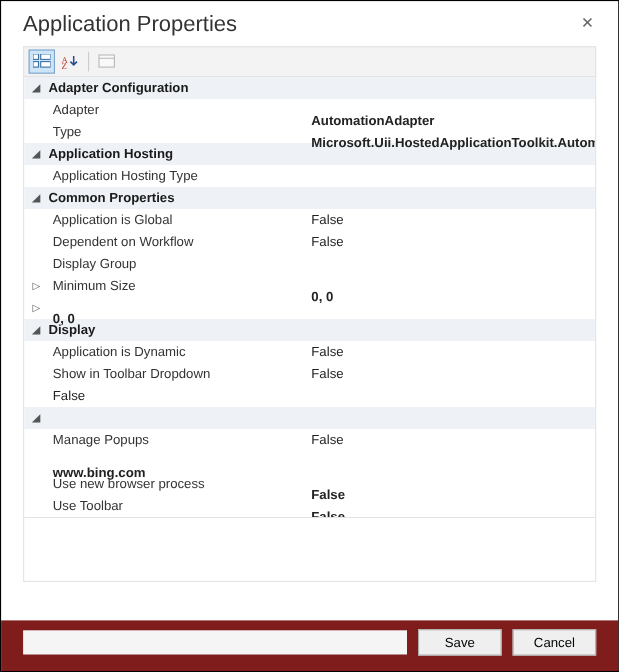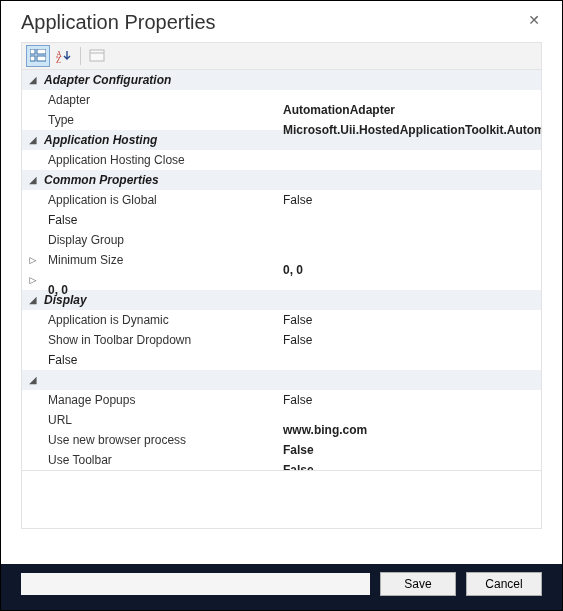--- a/index.html
+++ b/index.html
@@ -95,37 +95,37 @@
   .prop-indent {
     width: 22px;
   }
   .name-cell {
     width: 235px;
     padding-left: 4px;
     overflow: hidden;
     white-space: nowrap;
     text-overflow: ellipsis;
   }
-  .cat-row .name-cell { padding-left: 0; font-style: italic; }
+  .cat-row .name-cell { padding-left: 0; }
   .value-cell {
     flex: 1;
     padding-left: 4px;
     overflow: hidden;
     white-space: nowrap;
     color: #222;
   }
   .bold { font-weight: 700; margin-top: 20px; }
   .spacer { flex: 1; }
   .footer {
     display: flex;
     justify-content: flex-end;
     align-items: center;
     gap: 10px;
     padding: 8px 20px 14px 20px;
-    background: #0f172a;
+    background: #7f1d1d;
   }
   .footer-left-track {
     flex: 1;
     height: 22px;
     background: #f5f5f5;
   }
   .btn {
     min-width: 76px;
     height: 24px;
     border: 1px solid #adadad;
@@ -191,33 +191,34 @@
         <span class="prop-indent"></span>
         <span class="name-cell">Type</span>
         <span class="value-cell bold">Microsoft.Uii.HostedApplicationToolkit.AutomationAdapter</span>
       </div>
       <div class="row cat-row">
         <span class="expander">◢</span>
         <span class="name-cell">Application Hosting</span>
       </div>
       <div class="row">
         <span class="prop-indent"></span>
-        <span class="name-cell">Application Hosting Close</span>
+        <span class="name-cell">Application Hosting Type</span>
       </div>
       <div class="row cat-row">
         <span class="expander">◢</span>
         <span class="name-cell">Common Properties</span>
       </div>
       <div class="row">
         <span class="prop-indent"></span>
         <span class="name-cell">Application is Global</span>
         <span class="value-cell">False</span>
       </div>
       <div class="row">
         <span class="prop-indent"></span>
+        <span class="name-cell">Dependent on Workflow</span>
         <span class="value-cell">False</span>
       </div>
       <div class="row">
         <span class="prop-indent"></span>
         <span class="name-cell">Display Group</span>
         <span class="value-cell"></span>
       </div>
       <div class="row">
         <span class="expander">▷</span>
         <span class="name-cell">Minimum Size</span>
@@ -248,21 +249,20 @@
       <div class="row cat-row">
         <span class="expander">◢</span>
       </div>
       <div class="row">
         <span class="prop-indent"></span>
         <span class="name-cell">Manage Popups</span>
         <span class="value-cell">False</span>
       </div>
       <div class="row">
         <span class="prop-indent"></span>
-        <span class="name-cell">URL</span>
         <span class="value-cell bold">www.bing.com</span>
       </div>
       <div class="row">
         <span class="prop-indent"></span>
         <span class="name-cell">Use new browser process</span>
         <span class="value-cell bold">False</span>
       </div>
       <div class="row">
         <span class="prop-indent"></span>
         <span class="name-cell">Use Toolbar</span>

